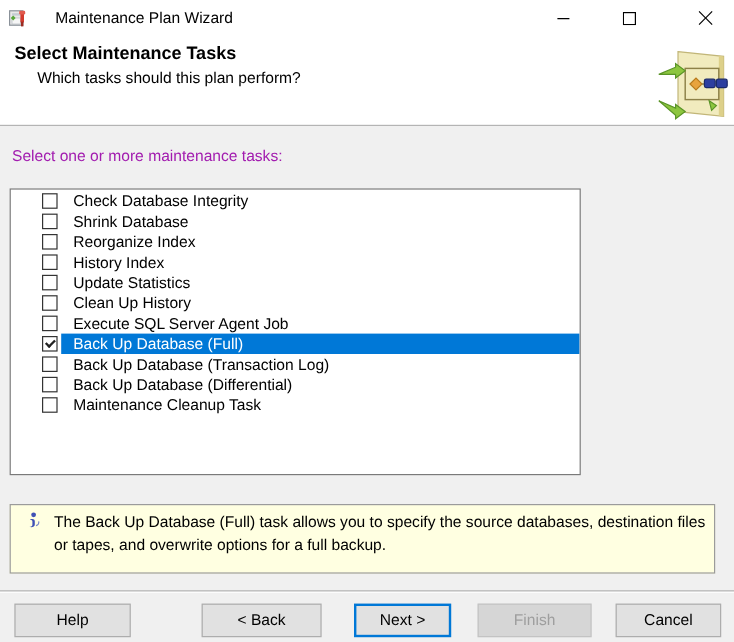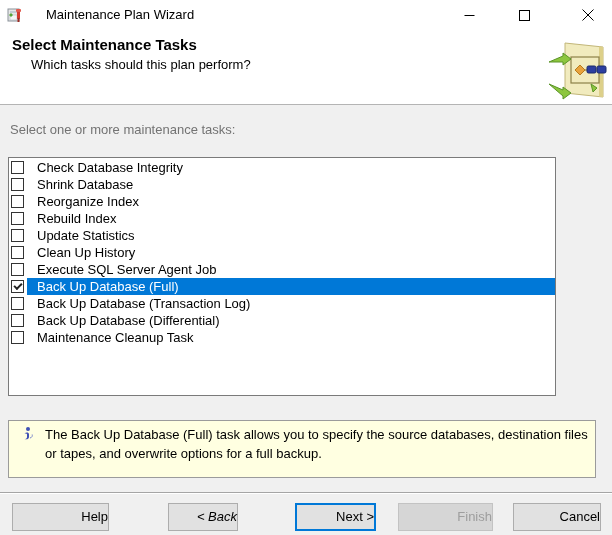--- a/index.html
+++ b/index.html
@@ -16,39 +16,39 @@
   .btn-max   { left:502px; }
   .btn-close { left:565px; }
 
   
   .header { position:absolute; left:0; top:30px; width:612px; height:75px; background:#ffffff; border-bottom:1px solid #b4b4b4; }
   .header-title { position:absolute; left:12px; top:6px; font-size:15px; font-weight:bold; color:#000; }
   .header-subtitle { position:absolute; left:31px; top:27px; font-size:13px; color:#000; }
   .wizard-icon { position:absolute; left:547px; top:10px; width:62px; height:60px; }
 
   
-  .tasks-label { position:absolute; left:10px; top:122px; font-size:13px; color:#737373; }
+  .tasks-label { position:absolute; left:10px; top:122px; font-size:13px; color:#a21caf; }
 
-  .listbox { position:absolute; left:8px; top:157px; width:548px; height:239px; background:#ffffff; border:1px solid #7a7a7a; overflow:hidden; padding-top:1px; }
+  .listbox { position:absolute; left:8px; top:157px; width:476px; height:239px; background:#ffffff; border:1px solid #7a7a7a; overflow:hidden; padding-top:1px;padding-left:24px; }
   .task-row { display:flex; align-items:center; height:17px; }
   .checkbox { position:relative; width:13px; height:13px; margin-left:2px; background:#fff; border:1px solid #333333; flex:none; }
   .checkbox.checked::after { content:""; position:absolute; left:2px; top:2px; width:6px; height:3px; border-left:2px solid #222; border-bottom:2px solid #222; transform:rotate(-45deg); }
   .task-label { flex:1; margin-left:3px; padding-left:10px; font-size:13px; line-height:17px; color:#000; white-space:nowrap; }
   .task-row.selected .task-label { background:#0078d7; color:#ffffff; }
 
   
   .infobox { position:absolute; left:8px; top:420px; width:588px; height:58px; background:#ffffe1; border:1px solid #9b9b9b; }
   .info-icon { position:absolute; left:11px; top:5px; width:15px; height:15px; }
   .info-text { position:absolute; left:36px; top:4px; width:548px; font-size:13px; line-height:19px; color:#000; }
 
   
   .bottom-sep { position:absolute; left:0; top:492px; width:612px; height:2px; border-top:1px solid #a5a5a5; border-bottom:1px solid #ffffff; }
-  .btn { position:absolute; top:503px; height:28px; background:#e1e1e1; border:1px solid #adadad; font-family:"Liberation Sans", sans-serif; font-size:13px; color:#000; text-align:right; line-height:26px; }
+  .btn { position:absolute; top:503px; height:28px; background:#e1e1e1; border:1px solid #adadad; font-family:"Liberation Sans", sans-serif; font-size:13px; color:#000; text-align:center; line-height:26px; }
   .btn-help   { left:12px;  width:97px; }
-  .btn-back   { left:168px; width:70px;font-style:italic; }
+  .btn-back   { left:168px; width:100px; }
   .btn-next   { left:295px; width:81px; border:2px solid #0078d7; line-height:24px; }
   .btn-finish { left:398px; width:95px; background:#d6d6d6; border:1px solid #c3c3c3; color:#9e9e9e; }
   .btn-cancel { left:513px; width:88px; }
 </style>
 </head>
 <body>
 
 <div id="window">
 
   <div class="titlebar">
@@ -111,21 +111,21 @@
       <div class="task-row">
         <span class="checkbox"></span>
         <span class="task-label">Shrink Database</span>
       </div>
       <div class="task-row">
         <span class="checkbox"></span>
         <span class="task-label">Reorganize Index</span>
       </div>
       <div class="task-row">
         <span class="checkbox"></span>
-        <span class="task-label">Rebuild Index</span>
+        <span class="task-label">History Index</span>
       </div>
       <div class="task-row">
         <span class="checkbox"></span>
         <span class="task-label">Update Statistics</span>
       </div>
       <div class="task-row">
         <span class="checkbox"></span>
         <span class="task-label">Clean Up History</span>
       </div>
       <div class="task-row">

